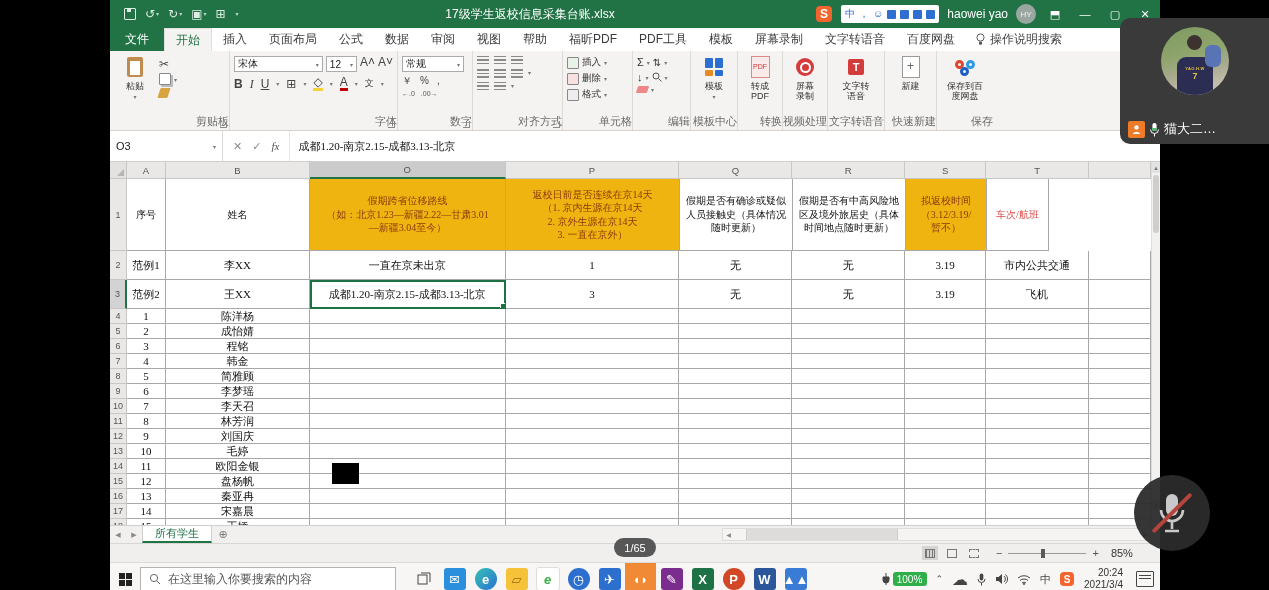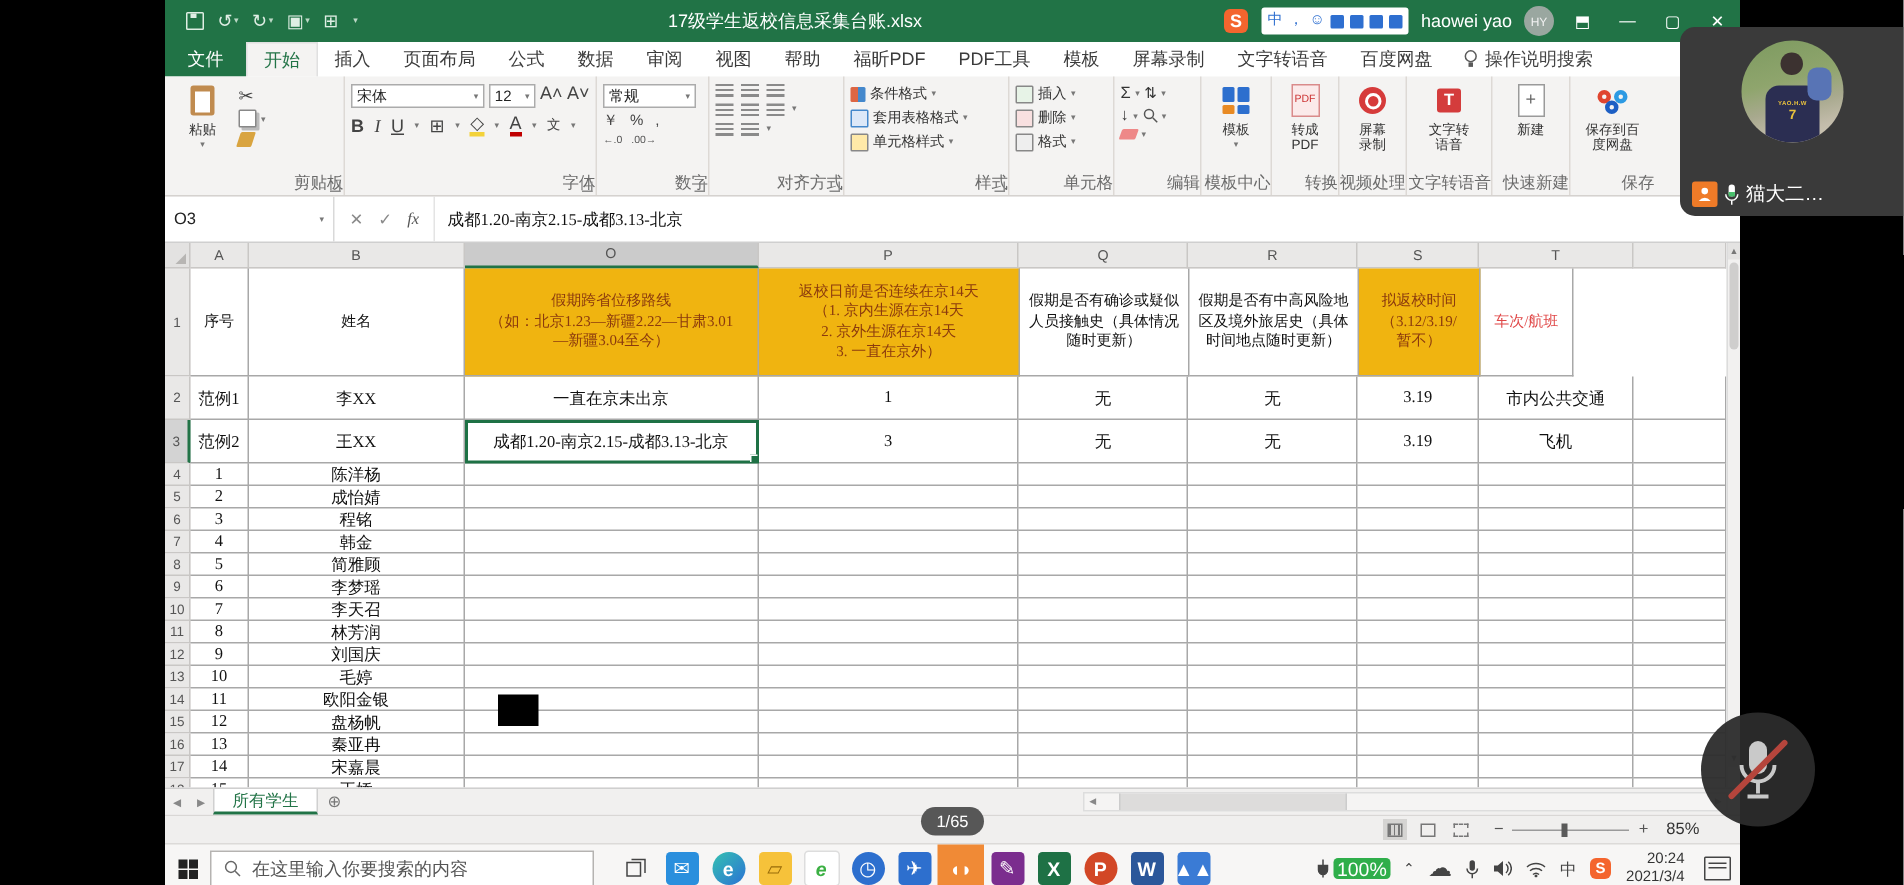--- a/index.html
+++ b/index.html
@@ -143,21 +143,21 @@
   .searchbox{width:256px;height:25px;background:#fff;border:1px solid #b5b3b1;display:flex;align-items:center;
              gap:7px;padding:0 8px;font-size:12px;color:#555;box-sizing:border-box;}
   .tvi{margin-left:12px;}
   .tico{width:31px;height:32px;display:flex;align-items:center;justify-content:center;position:relative;}
   .tico.open:after{content:"";position:absolute;left:5px;right:5px;bottom:0;height:2px;background:#0078d7;}
   .tico.activebg{background:#f08a36;}
   .appsq{width:22px;height:22px;border-radius:3px;color:#fff;font-size:13px;font-weight:bold;
          display:flex;align-items:center;justify-content:center;}
   .tray{margin-left:auto;display:flex;align-items:center;gap:9px;padding-right:6px;color:#444;}
   .battery{display:flex;align-items:center;gap:2px;}
-  .batt{min-width:30px;height:14px;background:#2fae4a;border-radius:3px;color:#fff;font-size:13px;
+  .batt{min-width:30px;height:14px;background:#2fae4a;border-radius:3px;color:#fff;font-size:10px;
         display:flex;align-items:center;justify-content:center;padding:0 2px;}
   .clockblk{text-align:right;font-size:10px;line-height:1.25;color:#333;}
   .noteic{width:16px;height:14px;border:1px solid #444;border-radius:1px;position:relative;margin-left:4px;}
   .noteic:before{content:"";position:absolute;left:2px;top:3px;right:2px;height:1px;background:#444;box-shadow:0 3px 0 #444;}
 
   
   .badge{position:absolute;left:614px;top:538px;width:42px;height:19px;background:#575757;border-radius:10px;
          color:#fff;font-size:11px;display:flex;align-items:center;justify-content:center;z-index:30;}
   .webcam{position:absolute;right:0;top:18px;width:149px;height:126px;background:#3a3a3a;
           border-radius:10px 0 0 10px;z-index:25;}
@@ -344,43 +344,20 @@
         <div style="display:flex;gap:5px;">
             <span class="alnic"></span>
             <span class="alnic"></span>
             <span class="ddv">▾</span>
           </div>
       </div>
       <span class="lab">对齐方式</span>
         <span class="dlg"></span>
     </div>
 
-    <div class="grp" style="width:110px;">
-      <div class="gc">
-          <div class="minirows">
-        <span class="mr">
-              <span class="ic" style="background:linear-gradient(90deg,#d64 50%,#48c 50%);"></span>
-              <span>条件格式</span>
-              <span class="ddv">▾</span>
-            </span>
-        <span class="mr">
-              <span class="ic" style="border:1px solid #48c;background:#dce8f8;"></span>
-              <span>套用表格格式</span>
-              <span class="ddv">▾</span>
-            </span>
-        <span class="mr">
-              <span class="ic" style="border:1px solid #888;background:#ffe9a8;"></span>
-              <span>单元格样式</span>
-              <span class="ddv">▾</span>
-            </span>
-      </div>
-        </div>
-      <span class="lab">样式</span>
-        <span class="dlg"></span>
-    </div>
 
     <div class="grp" style="width:70px;">
       <div class="gc">
           <div class="minirows">
         <span class="mr">
               <span class="ic" style="border:1px solid #888;background:#e7f3e7;"></span>
               <span>插入</span>
               <span class="ddv">▾</span>
             </span>
         <span class="mr">

